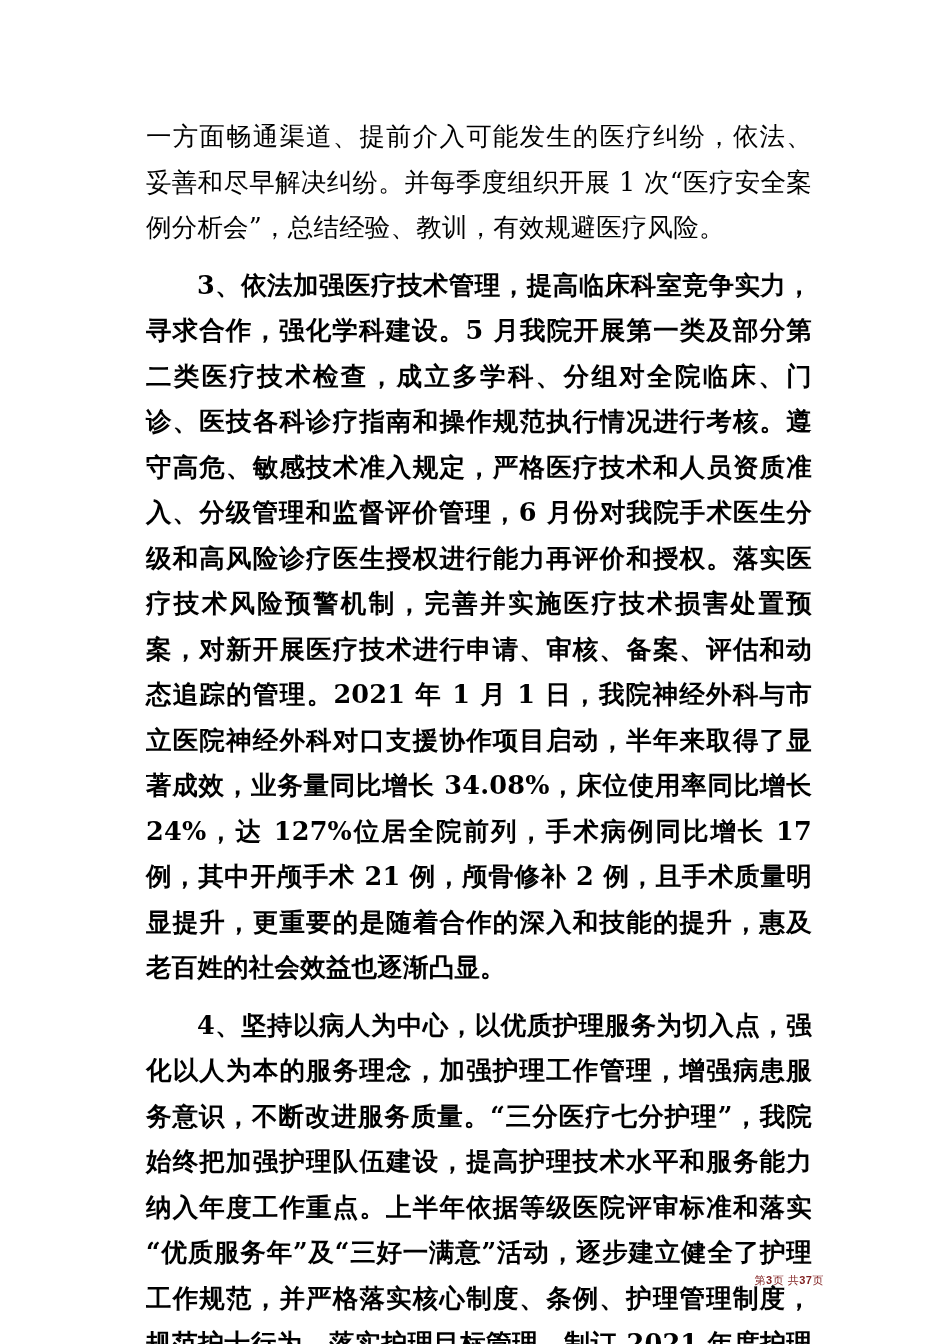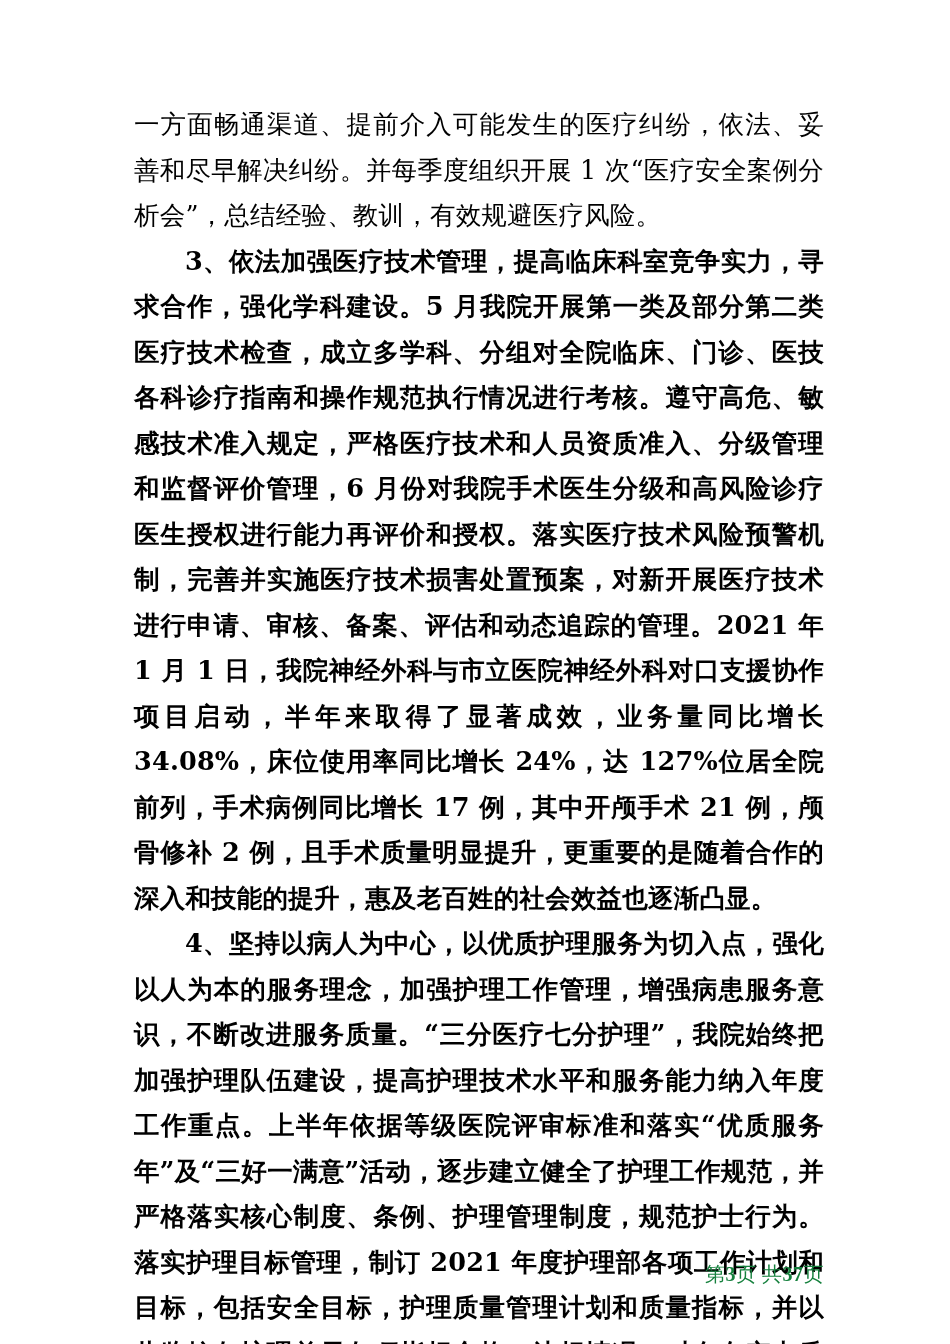--- a/index.html
+++ b/index.html
@@ -23,39 +23,39 @@
     height: 1344px;
     box-sizing: border-box;
   }
   .content {
     position: absolute;
     left: 134px;
     top: 102px;
     width: 690px;
   }
   p.para {
-    margin: 0;
+    margin: 12px;
     font-size: 25.5px;
     line-height: 45.5px;
     text-align: justify;
     text-justify: inter-ideograph;
     letter-spacing: 0.2px;
     font-family: "DejaVu Serif", "Liberation Serif", serif;
   }
   p.indent {
     text-indent: 2em;
     font-weight: bold;
   }
   .footer {
     position: absolute;
     right: 126px;
     bottom: 56px;
-    font-size: 20px;
-    font-family: Liberation Serif, serif;
-    color: #15803d;
+    font-size: 11px;
+    font-family: Liberation Sans, sans-serif;
+    color: #7f1d1d;
     letter-spacing: 0.5px;
   }
   .footer .num {
     font-weight: bold;
   }
 </style>
 </head>
 <body>
 
 <div class="page">

